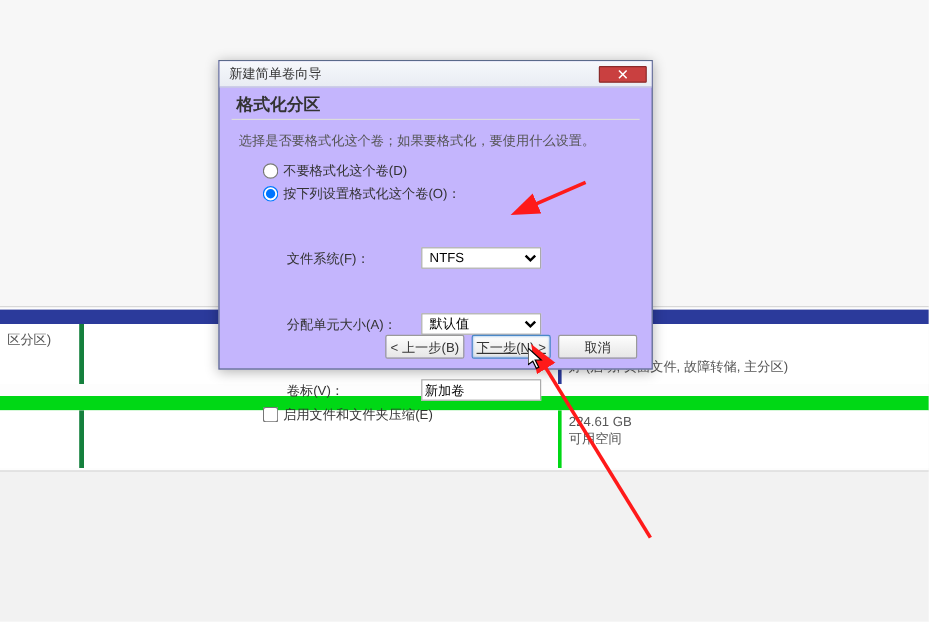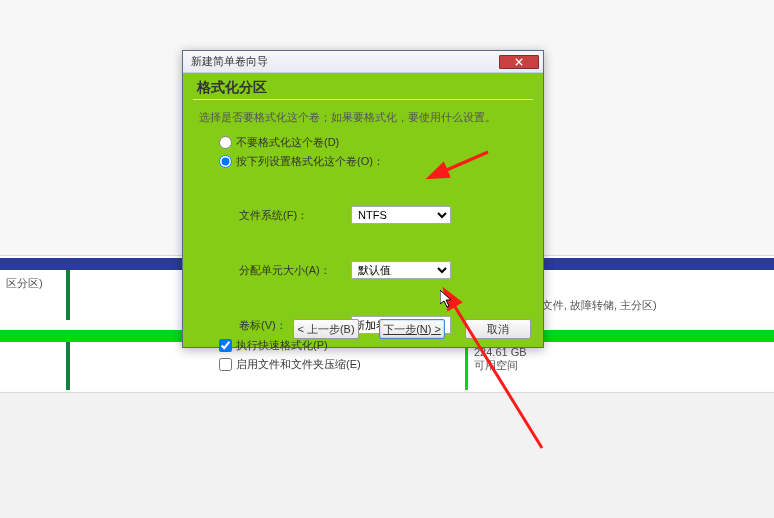--- a/index.html
+++ b/index.html
@@ -11,40 +11,40 @@
   .bg-bluebar1 { position: absolute; top: 258px; left: 0; right: 0; height: 12px; background: #2b3a9b; }
   .bg-row1 { position: absolute; top: 270px; left: 0; right: 0; height: 50px; background: #fff; display: flex; font-size: 11px; color: #555; }
   .bg-leftcell { width: 70px; border-right: 4px solid #15803d; padding: 6px; }
   .bg-rightcell { flex: 1; padding: 4px 6px; border-left: 3px solid #2b3a9b; margin-left: 395px; }
   .bg-greenbar { position: absolute; top: 330px; left: 0; right: 0; height: 12px; background: #00d815; }
   .bg-row2 { position: absolute; top: 342px; left: 0; right: 0; height: 48px; background: #fff; display: flex; font-size: 11px; color: #555; }
   .bg-row2 .bg-rightcell { border-left: 3px solid #00d815; }
   .bg-bottom { position: absolute; top: 392px; left: 0; right: 0; bottom: 0; background: #f2f2f2; border-top: 1px solid #d8d8d8; }
 
   
-  .dialog { position: absolute; top: 50px; left: 182px; width: 362px; height: 298px; background: #84cc16; border: 1px solid #5a6a8a; box-shadow: 0 2px 10px rgba(0,0,0,0.3); }
+  .dialog { position: absolute; top: 50px; left: 182px; width: 362px; height: 258px; background: #c4b5fd; border: 1px solid #5a6a8a; box-shadow: 0 2px 10px rgba(0,0,0,0.3); }
   .titlebar { height: 22px; background: linear-gradient(#f6f8fb, #e8ecf3); border-bottom: 1px solid #c8cfdc; display: flex; align-items: center; padding: 0 4px; }
   .titlebar-text { font-size: 11px; color: #333; flex: 1; padding-left: 4px; }
   .close-btn { width: 40px; height: 14px; background: #c94040; border: 1px solid #8a2a2a; display: flex; align-items: center; justify-content: center; color: #fff; font-size: 10px; line-height: 1; border-radius: 1px; }
   .close-btn svg { width: 8px; height: 8px; }
 
   .heading { padding: 6px 14px 2px; font-size: 14px; font-weight: bold; color: #333; }
   .subheading { padding: 0 26px 6px; font-size: 11px; color: #555; }
   .hr { height: 1px; background: #ddd; margin: 0 10px 8px; }
   .instr { font-size: 11px; color: #555; padding: 2px 16px 8px; }
 
   .radio-row { display: flex; align-items: center; font-size: 11px; color: #333; padding: 2px 0 2px 36px; }
   .radio-row input { margin-right: 4px; }
   .form-row { display: flex; align-items: center; font-size: 11px; color: #333; padding: 2px 0 2px 56px; margin-top: 33px; }
   .form-row .lbl { width: 112px; }
   .form-row select, .form-row input[type=text] { width: 100px; font-size: 11px; height: 18px; border: 1px solid #aaa; background: #fff; padding: 0 2px; }
   .chk-row { display: flex; align-items: center; font-size: 11px; color: #333; padding: 2px 0 2px 36px; }
   .chk-row input { margin-right: 4px; }
 
-  .dlg-buttons { position: absolute; bottom: 8px; right: 12px; display: flex; gap: 20px; }
+  .dlg-buttons { position: absolute; bottom: 8px; right: 12px; display: flex; gap: 6px; }
   .btn { width: 66px; height: 20px; font-size: 11px; background: linear-gradient(#fdfdfd, #e6e6e6); border: 1px solid #9a9a9a; border-radius: 2px; display: flex; align-items: center; justify-content: center; color: #333; cursor: pointer; }
   .btn.primary { border-color: #4a88c7; box-shadow: 0 0 2px #6aa8e8 inset; text-decoration: underline; }
 
   
   .arrow { position: absolute; pointer-events: none; }
 </style>
 </head>
 <body>
 
 <div class="bg">
@@ -105,24 +105,20 @@
     <select>
       <option>默认值</option>
     </select>
   </div>
   <div class="form-row">
     <span class="lbl">卷标(V)：</span>
     <input type="text" value="新加卷" style="">
   </div>
 
   <label class="chk-row">
-    <input type="checkbox" checked="" style="">
-    <span>执行快速格式化(P)</span>
-  </label>
-  <label class="chk-row">
     <input type="checkbox" style="">
     <span>启用文件和文件夹压缩(E)</span>
   </label>
 
   <div class="dlg-buttons">
     <div class="btn">&lt; 上一步(B)</div>
     <div class="btn primary">下一步(N) &gt;</div>
     <div class="btn">取消</div>
   </div>
 </div>

